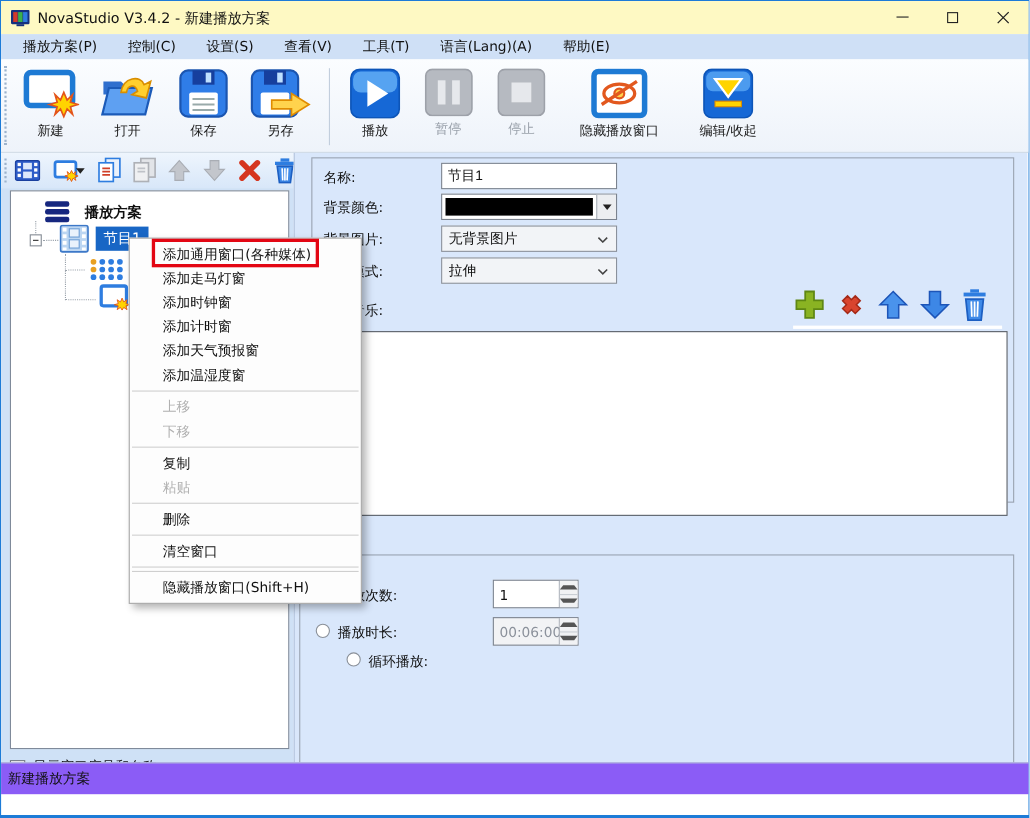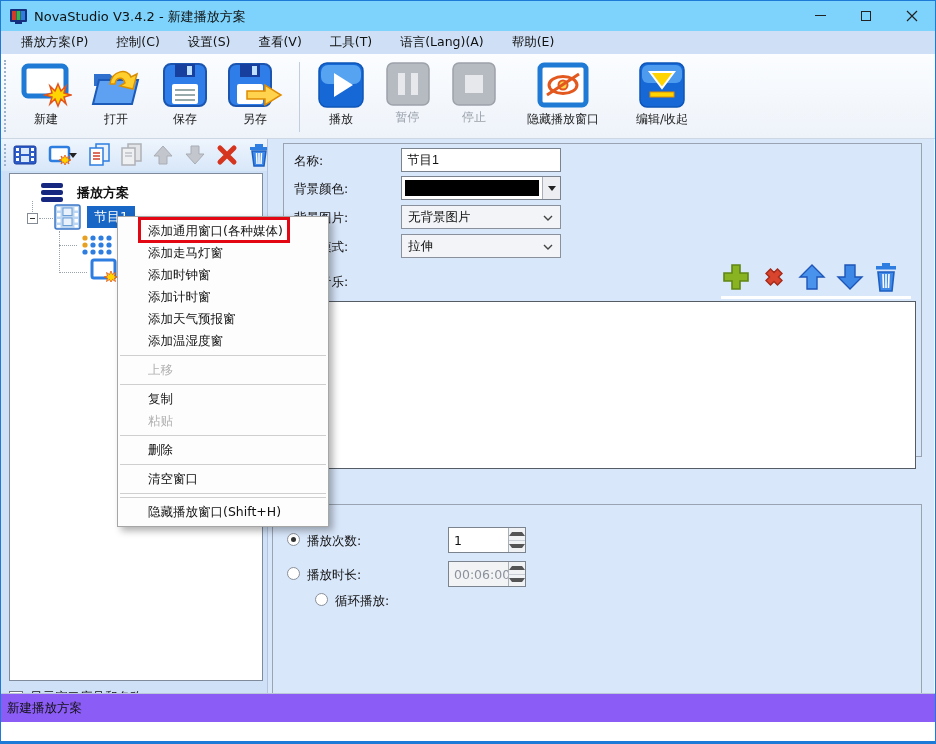--- a/index.html
+++ b/index.html
@@ -1,21 +1,21 @@
 <!DOCTYPE html>
 <html><head>
 <meta charset="utf-8">
 <style>
   * { margin:0; padding:0; box-sizing:border-box; }
   html,body { width:936px; height:744px; font-family:"DejaVu Sans","Liberation Sans",sans-serif; }
   body { position:relative; background:#fff; overflow:hidden; }
   .window { position:absolute; inset:0; border:1px solid #1d7bd7; border-bottom:3px solid #1d7bd7; background:#fff; }
 
   
-  .titlebar { position:absolute; left:0; top:0; width:100%; height:30px; background:#7dd3fc;text-decoration:underline; }
+  .titlebar { position:absolute; left:0; top:0; width:100%; height:30px; background:#fef9c3;text-decoration:underline; }
   .app-icon { position:absolute; left:9px; top:7px; width:17px; height:16px; }
   .title-text { position:absolute; left:33px; top:7px; font-size:13px; color:#111; white-space:nowrap; }
   .winbtn { position:absolute; top:0; width:46px; height:29px; display:flex; align-items:center; justify-content:center; }
   .btn-min { right:92px; } .btn-max { right:46px; } .btn-close { right:0; }
   .glyph-min { width:11px; height:0; border-top:1px solid #222; }
   .glyph-max { width:10px; height:10px; border:1px solid #222; }
 
   
   .menubar { position:absolute; left:0; top:30px; width:100%; height:23px; background:#cfe0f6; display:flex; align-items:center; padding-left:6px; }
   .menu-item { font-size:12.5px; color:#111; padding:3px 14px; white-space:nowrap; }
@@ -453,20 +453,21 @@
 
   <div class="ctx-menu">
     <div class="ctx-item">添加通用窗口(各种媒体)</div>
     <div class="ctx-item">添加走马灯窗</div>
     <div class="ctx-item">添加时钟窗</div>
     <div class="ctx-item">添加计时窗</div>
     <div class="ctx-item">添加天气预报窗</div>
     <div class="ctx-item">添加温湿度窗</div>
     <div class="ctx-sep"></div>
     <div class="ctx-item disabled">上移</div>
+    <div class="ctx-item disabled">下移</div>
     <div class="ctx-sep"></div>
     <div class="ctx-item">复制</div>
     <div class="ctx-item disabled">粘贴</div>
     <div class="ctx-sep"></div>
     <div class="ctx-item">删除</div>
     <div class="ctx-sep"></div>
     <div class="ctx-item">清空窗口</div>
     <div class="ctx-sep"></div>
     <div class="ctx-sep"></div>
     <div class="ctx-item">隐藏播放窗口(Shift+H)</div>

